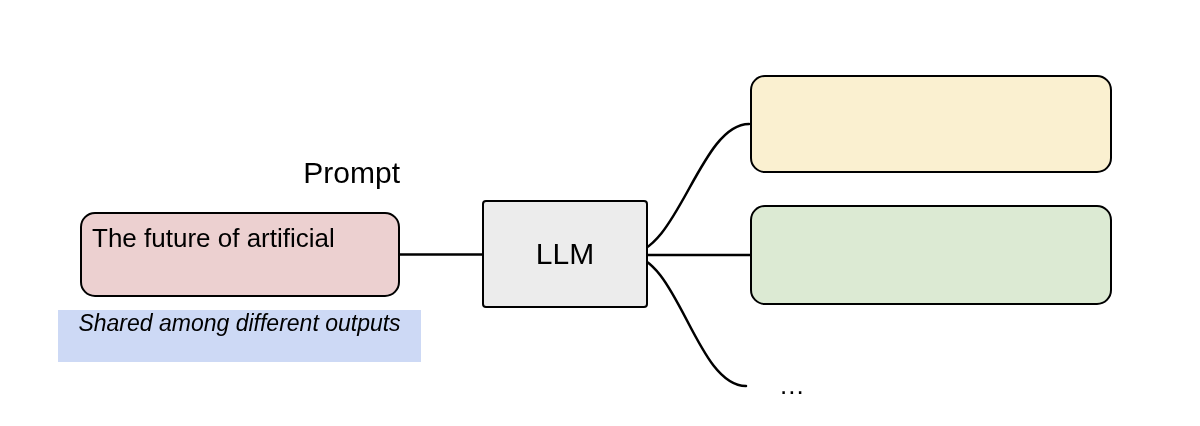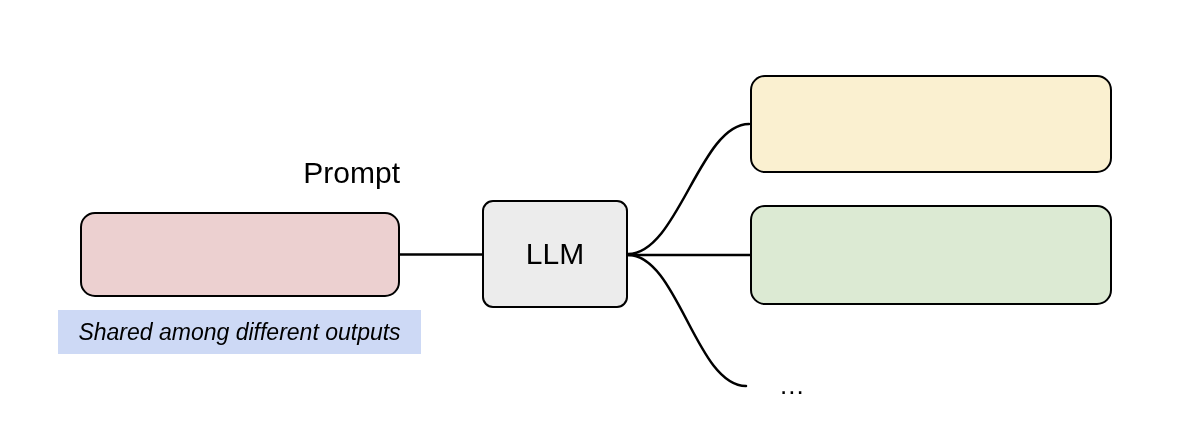--- a/index.html
+++ b/index.html
@@ -61,34 +61,33 @@
     height: 85px;
     padding: 9px 10px 0 10px;
     font-size: 26px;
     line-height: 31px;
   }
   .note-rect {
     position: absolute;
     left: 58px;
     top: 310px;
     width: 363px;
-    height: 44px;
+    height: 52px;
     display: flex;
-    align-items: center;
     justify-content: center;
     font-size: 23px;
     font-style: italic;
     white-space: nowrap;
   }
   .llm-box {
     left: 482px;
     top: 200px;
-    width: 146px;
+    width: 166px;
     height: 108px;
-    border-radius: 11px;
+    border-radius: 4px;
     display: flex;
     align-items: center;
     justify-content: center;
     font-size: 30px;
   }
   .output-box-1 {
     left: 750px;
     top: 75px;
     width: 362px;
     height: 98px;
@@ -116,21 +115,21 @@
   <svg class="connectors" width="1200" height="426" viewBox="0 0 1200 426" xmlns="http://www.w3.org/2000/svg">
     <path d="M 400 254.5 L 482 254.5" stroke="#000000"></path>
     <path d="M 628 254 C 678 254, 700 124, 749 124" stroke="#000000"></path>
     <path d="M 628 255 L 750 255" stroke="#000000"></path>
     <path d="M 628 255 C 678 255, 696 386, 746 386" stroke="#000000"></path>
   </svg>
 
   <div class="label prompt-title">Prompt</div>
 
   <div class="box rounded prompt-box" style="background-color: rgb(236, 208, 208);">
-    <br>
+    <span>The future of artificial</span><br>
   </div>
 
   <div class="note-rect" style="background-color: rgb(205, 217, 245);">
     <span>Shared among different outputs</span>
   </div>
 
   <div class="box llm-box" style="background-color: rgb(236, 236, 236);">
     <span>LLM</span>
   </div>
 

